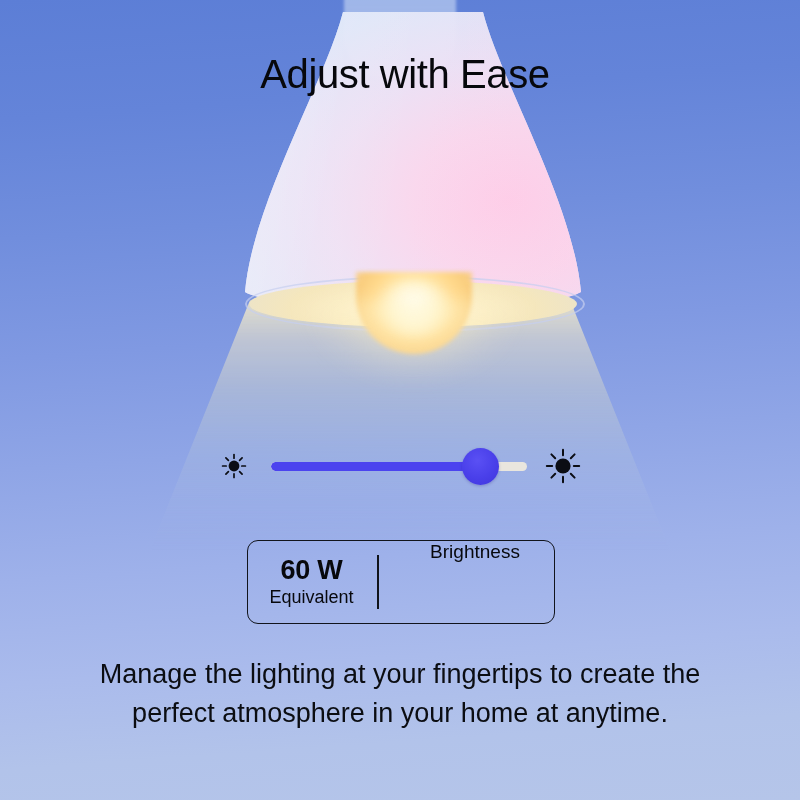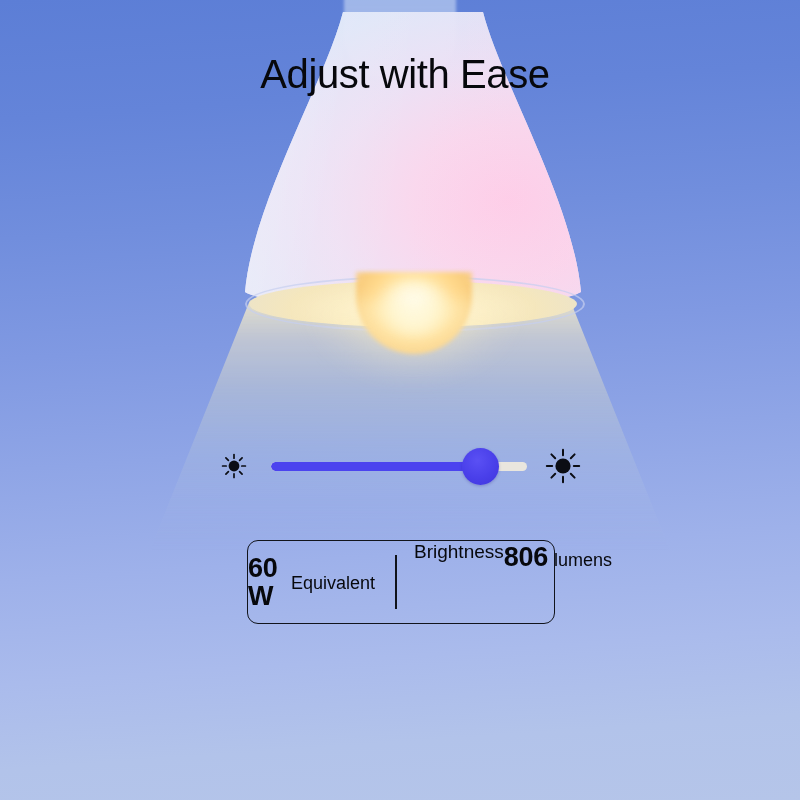--- a/index.html
+++ b/index.html
@@ -233,24 +233,24 @@
     width: 306px;
     height: 82px;
     border: 1.6px solid #11141c;
     border-radius: 11px;
     display: flex;
     align-items: stretch;
   }
   .spec-left {
     flex: 0 0 127px;
     display: flex;
-    flex-direction: row;
+    flex-direction: column;
     align-items: center;
     justify-content: center;
-    padding-right: 20px;
+    padding-right: 2px;
   }
   .spec-divider {
     width: 0;
     border-left: 2px solid #10131a;
     margin: 14px 0;
   }
   .spec-right {
     flex: 1;
     display: flex;
     flex-direction: row;
@@ -365,21 +365,21 @@
   </div>
 
   <div class="spec-card">
     <div class="spec-left">
       <div class="watt-value">60 W</div>
       <div class="watt-label">Equivalent</div>
     </div>
     <div class="spec-divider"></div>
     <div class="spec-right">
       <div class="bright-label">Brightness</div>
-      <div class="bright-line">
-        <span class="bright-value">806</span>
-        <span class="bright-unit">lumens</span>
-      </div>
     </div>
   </div>
 
+  <div class="caption">
+    <span>Manage the lighting at your fingertips to create the</span>
+    <span>perfect atmosphere in your home at anytime.</span>
+  </div>
 
 </div>
 
 </body></html>

